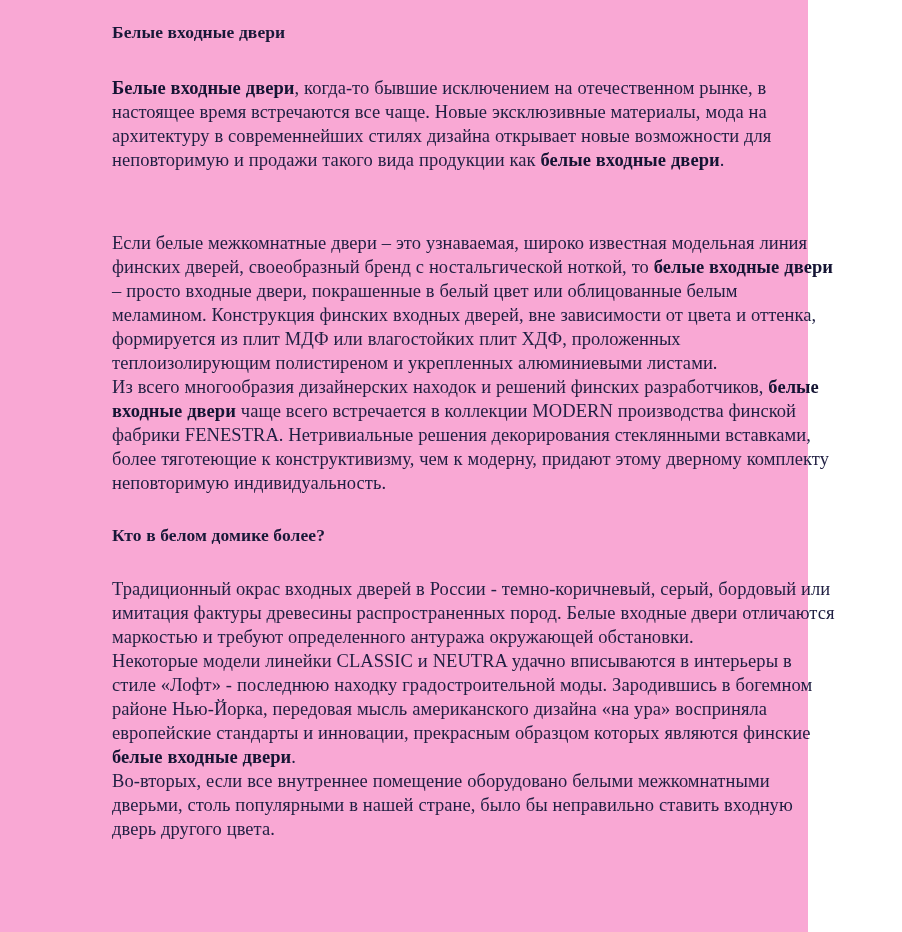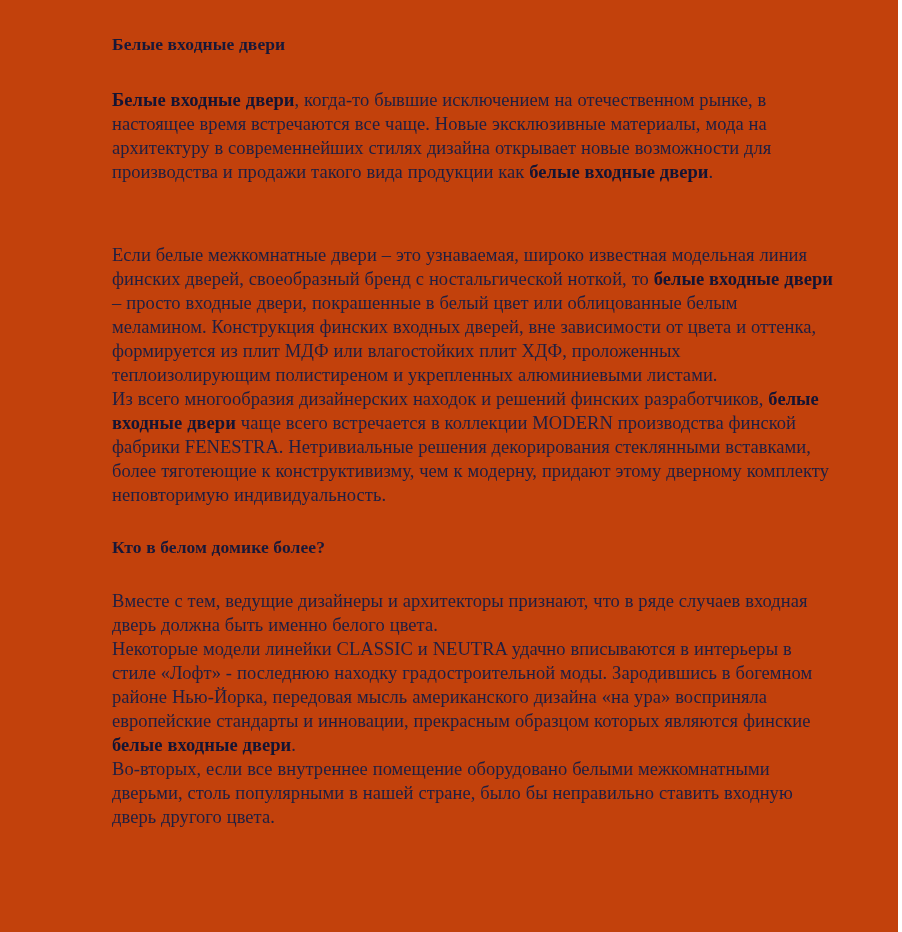--- a/index.html
+++ b/index.html
@@ -11,24 +11,24 @@
   body {
     width: 902px;
     height: 932px;
     overflow: hidden;
     font-family: "Liberation Serif", "DejaVu Serif", serif;
     color: #1b1b3d;
     -webkit-font-smoothing: none;
   }
   .page {
     box-sizing: border-box;
-    width: 898px;
+    width: 808px;
     height: 932px;
-    padding: 32px 0 0 0;
-    background: #c2410c;
+    padding: 20px 0 0 0;
+    background: #f9a8d4;
   }
   .doc-body {
     margin-left: 112px;
     width: 725px;
   }
   h2.heading {
     font-family: "Liberation Serif", "DejaVu Serif", serif;
     font-size: 17.5px;
     line-height: 24px;
     font-weight: bold;
@@ -63,39 +63,39 @@
 </head>
 <body>
 
 <div class="page">
   <div class="doc-body">
 
     <h2 class="heading">Белые входные двери</h2>
 
     <div class="gap-32"></div>
 
-    <p class="para narrow"><b>Белые входные двери</b><span>, когда-то бывшие исключением на отечественном рынке, в настоящее время встречаются все чаще. Новые эксклюзивные материалы, мода на архитектуру в современнейших стилях дизайна открывает новые возможности для производства и продажи такого вида продукции как </span><b>белые входные двери</b><span>.</span></p>
+    <p class="para narrow"><b>Белые входные двери</b><span>, когда-то бывшие исключением на отечественном рынке, в настоящее время встречаются все чаще. Новые эксклюзивные материалы, мода на архитектуру в современнейших стилях дизайна открывает новые возможности для неповторимую и продажи такого вида продукции как </span><b>белые входные двери</b><span>.</span></p>
 
     <div class="gap-27"></div>
 
 
     <div class="gap-32"></div>
 
     <p class="para wide"><span>Если белые межкомнатные двери – это узнаваемая, широко известная модельная линия финских дверей, своеобразный бренд с ностальгической ноткой, то </span><b>белые входные двери</b><span> – просто входные двери, покрашенные в белый цвет или облицованные белым меламином. Конструкция финских входных дверей, вне зависимости от цвета и оттенка, формируется из плит МДФ или влагостойких плит ХДФ, проложенных теплоизолирующим полистиреном и укрепленных алюминиевыми листами.</span></p>
 
     <p class="para wide"><span>Из всего многообразия дизайнерских находок и решений финских разработчиков, </span><b>белые входные двери</b><span> чаще всего встречается в коллекции MODERN производства финской фабрики FENESTRA. Нетривиальные решения декорирования стеклянными вставками, более тяготеющие к конструктивизму, чем к модерну, придают этому дверному комплекту неповторимую индивидуальность.</span></p>
 
     <div class="gap-28"></div>
 
     <h2 class="heading">Кто в белом домике более?</h2>
 
     <div class="gap-30"></div>
 
+    <p class="para wide">Традиционный окрас входных дверей в России - темно-коричневый, серый, бордовый или имитация фактуры древесины распространенных пород. Белые входные двери отличаются маркостью и требуют определенного антуража окружающей обстановки.</p>
 
-    <p class="para wide">Вместе с тем, ведущие дизайнеры и архитекторы признают, что в ряде случаев входная дверь должна быть именно белого цвета.</p>
 
 
     <p class="para wide"><span>Некоторые модели линейки CLASSIC и NEUTRA удачно вписываются в интерьеры в стиле «Лофт» - последнюю находку градостроительной моды. Зародившись в богемном районе Нью-Йорка, передовая мысль американского дизайна «на ура» восприняла европейские стандарты и инновации, прекрасным образцом которых являются финские </span><b>белые входные двери</b><span>.</span></p>
 
     <p class="para wide">Во-вторых, если все внутреннее помещение оборудовано белыми межкомнатными дверьми, столь популярными в нашей стране, было бы неправильно ставить входную дверь другого цвета.</p>
 
   </div>
 </div>
 
 </body></html>

